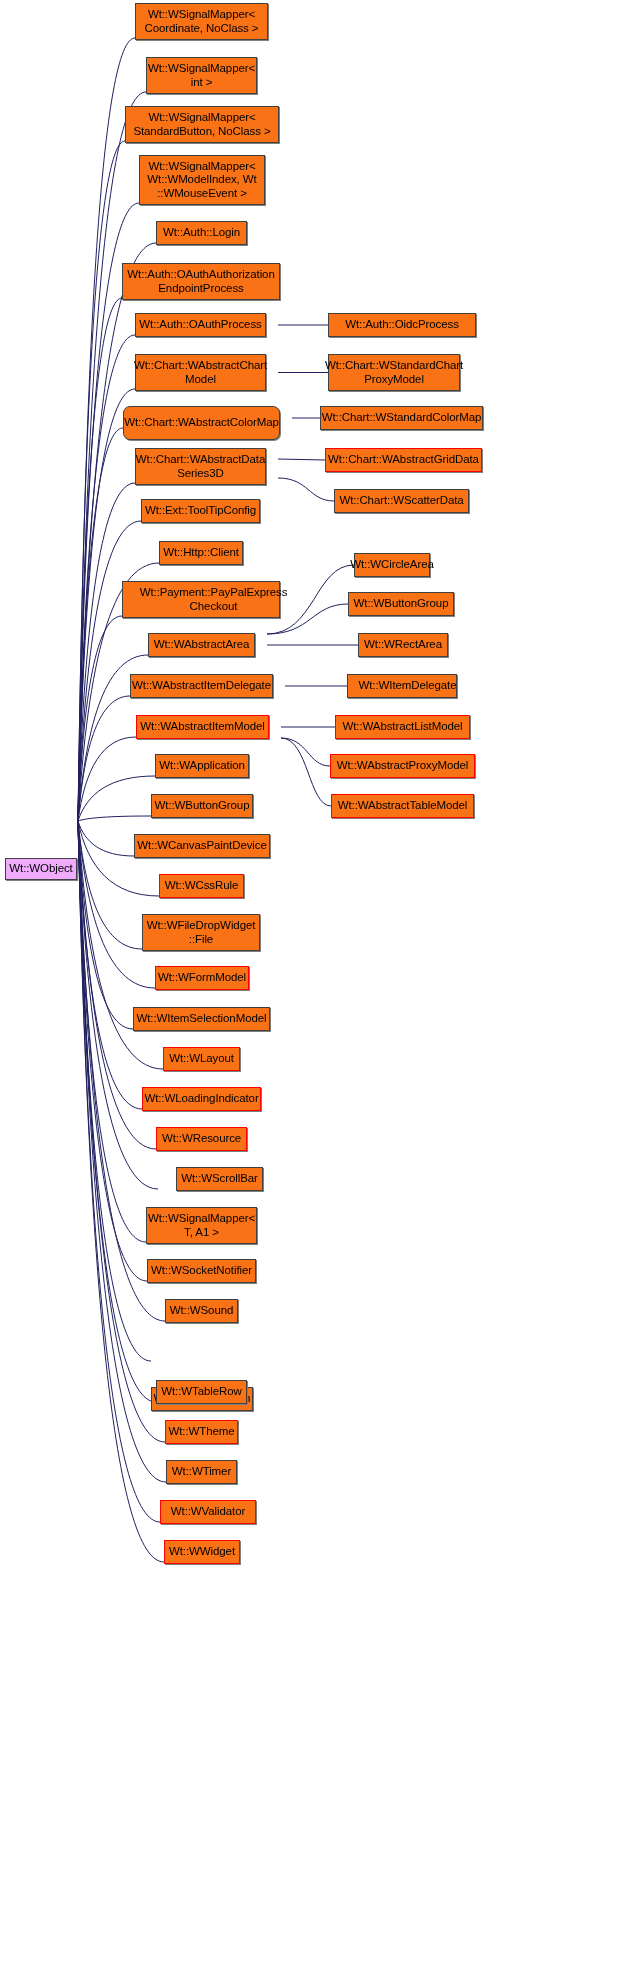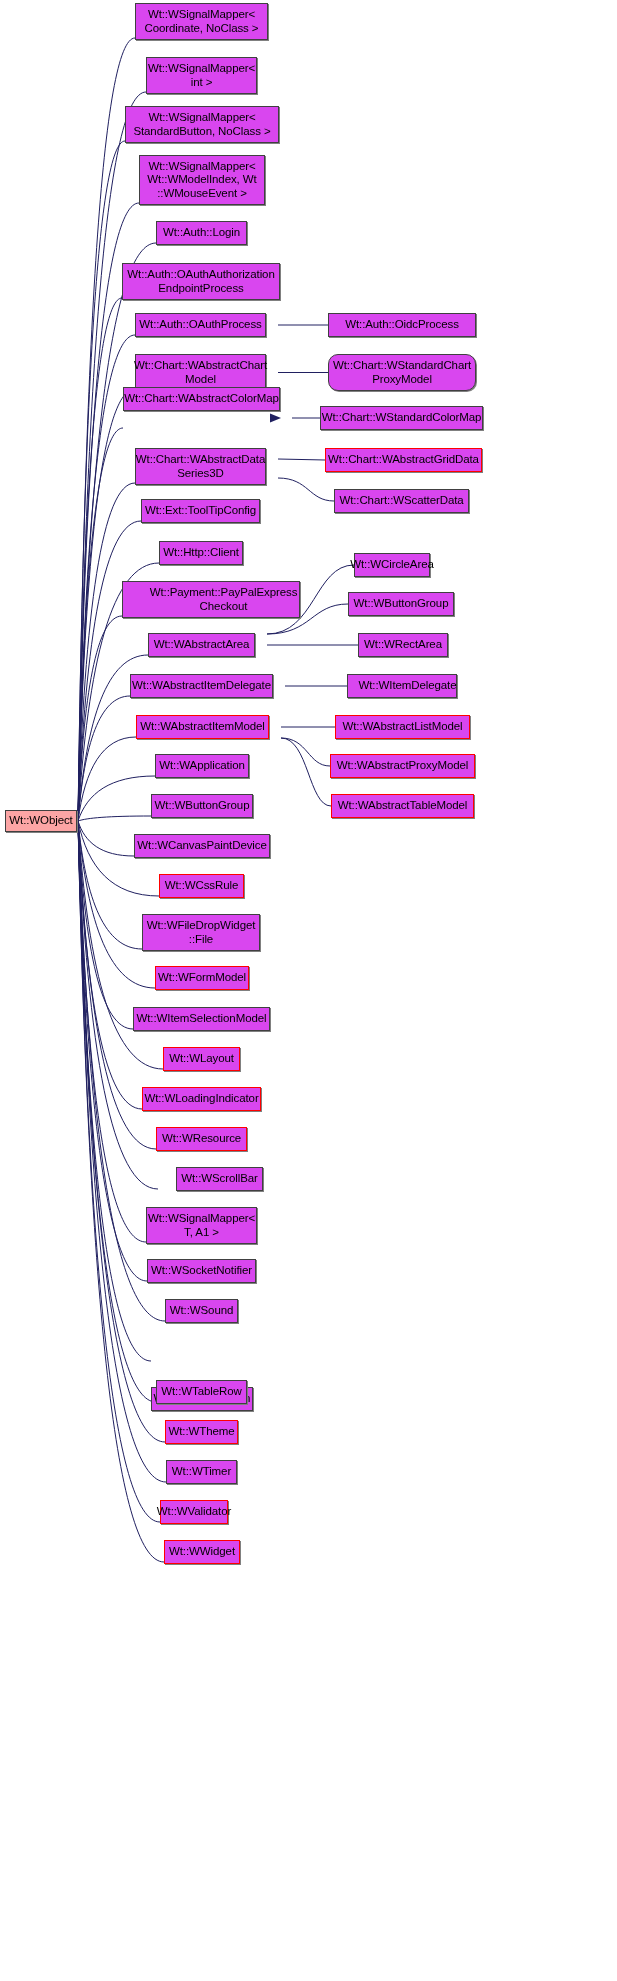--- a/index.html
+++ b/index.html
@@ -8,39 +8,40 @@
     position:relative;
     width:617px;
     height:1981px;
     background:#ffffff;
     overflow:hidden;
   }
   #edges{position:absolute;left:0;top:0;width:617px;height:1981px;pointer-events:none;}
   .node{
     position:absolute;
     box-sizing:border-box;
-    background:#d946ef;
+    background:#f97316;
     border:1px solid #404040;
     display:flex;
     align-items:center;
     justify-content:center;
     text-align:center;
     font-size:11.5px;
     line-height:13.5px;
     color:#000000;
     letter-spacing:-0.1px;
     white-space:pre-line;
     padding:0 3px;
     box-shadow:1px 1px 0 0 #808080;
   }
   .node.red{border:1px solid #ff0000;}
   .node.root{
-    background:#fca5a5;
+    background:#f0abfc;
     border:1px solid #404040;
     font-weight:normal;
+    margin-top:48px;
   }
 </style>
 </head>
 <body>
 
 <div id="diagram">
   <svg id="edges" viewBox="0 0 617 1981" xmlns="http://www.w3.org/2000/svg">
       <path d="M78,821 C84.84,335.54 101.94,38 135,38" fill="none" stroke="#202060" stroke-width="1"></path>
       <path d="M78,821 C86.16,369.02 106.56,92 146,92" fill="none" stroke="#202060" stroke-width="1"></path>
       <path d="M78,821 C83.64,399.4 97.74,141 125,141" fill="none" stroke="#202060" stroke-width="1"></path>
@@ -113,31 +114,31 @@
       <div class="node" style="left: 139px; top: 155px; width: 126px; height: 50px;">Wt::WSignalMapper&lt;
 Wt::WModelIndex, Wt
 ::WMouseEvent &gt;</div>
       <div class="node" style="left: 156px; top: 221px; width: 91px; height: 24px;">Wt::Auth::Login</div>
       <div class="node" style="left: 122px; top: 263px; width: 158px; height: 37px;">Wt::Auth::OAuthAuthorization
 EndpointProcess</div>
       <div class="node" style="left: 135px; top: 313px; width: 131px; height: 24px;">Wt::Auth::OAuthProcess</div>
       <div class="node" style="left: 328px; top: 313px; width: 148px; height: 24px;">Wt::Auth::OidcProcess</div>
       <div class="node" style="left: 135px; top: 354px; width: 131px; height: 37px;">Wt::Chart::WAbstractChart
 Model</div>
-      <div class="node" style="left: 328px; top: 354px; width: 148px; height: 37px; border-radius: 10px;">Wt::Chart::WStandardChart
+      <div class="node" style="left: 328px; top: 354px; width: 132px; height: 37px;">Wt::Chart::WStandardChart
 ProxyModel</div>
-      <div class="node" style="left: 123px; top: 387px; width: 157px; height: 24px;">Wt::Chart::WAbstractColorMap</div>
+      <div class="node" style="left: 123px; top: 406px; width: 157px; height: 34px; border-radius: 7px;">Wt::Chart::WAbstractColorMap</div>
       <div class="node" style="left: 320px; top: 406px; width: 163px; height: 24px;">Wt::Chart::WStandardColorMap</div>
       <div class="node" style="left: 135px; top: 448px; width: 131px; height: 37px;">Wt::Chart::WAbstractData
 Series3D</div>
       <div class="node red" style="left: 325px; top: 448px; width: 157px; height: 24px;">Wt::Chart::WAbstractGridData</div>
       <div class="node" style="left: 334px; top: 489px; width: 135px; height: 24px;">Wt::Chart::WScatterData</div>
       <div class="node" style="left: 141px; top: 499px; width: 119px; height: 24px;">Wt::Ext::ToolTipConfig</div>
       <div class="node" style="left: 159px; top: 541px; width: 84px; height: 24px;">Wt::Http::Client</div>
-      <div class="node" style="left: 122px; top: 581px; width: 178px; height: 37px; padding-left: 28px;">Wt::Payment::PayPalExpress
+      <div class="node" style="left: 122px; top: 581px; width: 158px; height: 37px; padding-left: 28px;">Wt::Payment::PayPalExpress
 Checkout</div>
       <div class="node" style="left: 354px; top: 553px; width: 76px; height: 24px;">Wt::WCircleArea</div>
       <div class="node" style="left: 348px; top: 592px; width: 106px; height: 24px;">Wt::WButtonGroup</div>
       <div class="node" style="left: 148px; top: 633px; width: 107px; height: 24px;">Wt::WAbstractArea</div>
       <div class="node" style="left: 358px; top: 633px; width: 90px; height: 24px;">Wt::WRectArea</div>
       <div class="node" style="left: 130px; top: 674px; width: 143px; height: 24px;">Wt::WAbstractItemDelegate</div>
       <div class="node" style="left: 347px; top: 674px; width: 110px; height: 24px; padding-left: 14px;">Wt::WItemDelegate</div>
       <div class="node red" style="left: 136px; top: 715px; width: 133px; height: 24px;">Wt::WAbstractItemModel</div>
       <div class="node red" style="left: 335px; top: 715px; width: 135px; height: 24px;">Wt::WAbstractListModel</div>
       <div class="node red" style="left: 330px; top: 754px; width: 145px; height: 24px;">Wt::WAbstractProxyModel</div>
@@ -155,16 +156,16 @@
       <div class="node red" style="left: 156px; top: 1127px; width: 91px; height: 24px;">Wt::WResource</div>
       <div class="node" style="left: 176px; top: 1167px; width: 87px; height: 24px;">Wt::WScrollBar</div>
       <div class="node" style="left: 146px; top: 1207px; width: 111px; height: 37px;">Wt::WSignalMapper&lt;
 T, A1 &gt;</div>
       <div class="node" style="left: 147px; top: 1259px; width: 109px; height: 24px;">Wt::WSocketNotifier</div>
       <div class="node" style="left: 165px; top: 1299px; width: 73px; height: 24px;">Wt::WSound</div>
       <div class="node" style="left: 151px; top: 1339px; width: 102px; height: 24px; margin-top: 48px;">Wt::WTableColumn</div>
       <div class="node" style="left: 156px; top: 1380px; width: 91px; height: 24px;">Wt::WTableRow</div>
       <div class="node red" style="left: 165px; top: 1420px; width: 73px; height: 24px;">Wt::WTheme</div>
       <div class="node" style="left: 166px; top: 1460px; width: 71px; height: 24px;">Wt::WTimer</div>
-      <div class="node red" style="left: 160px; top: 1500px; width: 68px; height: 24px;">Wt::WValidator</div>
+      <div class="node red" style="left: 160px; top: 1500px; width: 96px; height: 24px;">Wt::WValidator</div>
       <div class="node red" style="left: 164px; top: 1540px; width: 76px; height: 24px;">Wt::WWidget</div>
     </div>
 </div>
 
 </body></html>

